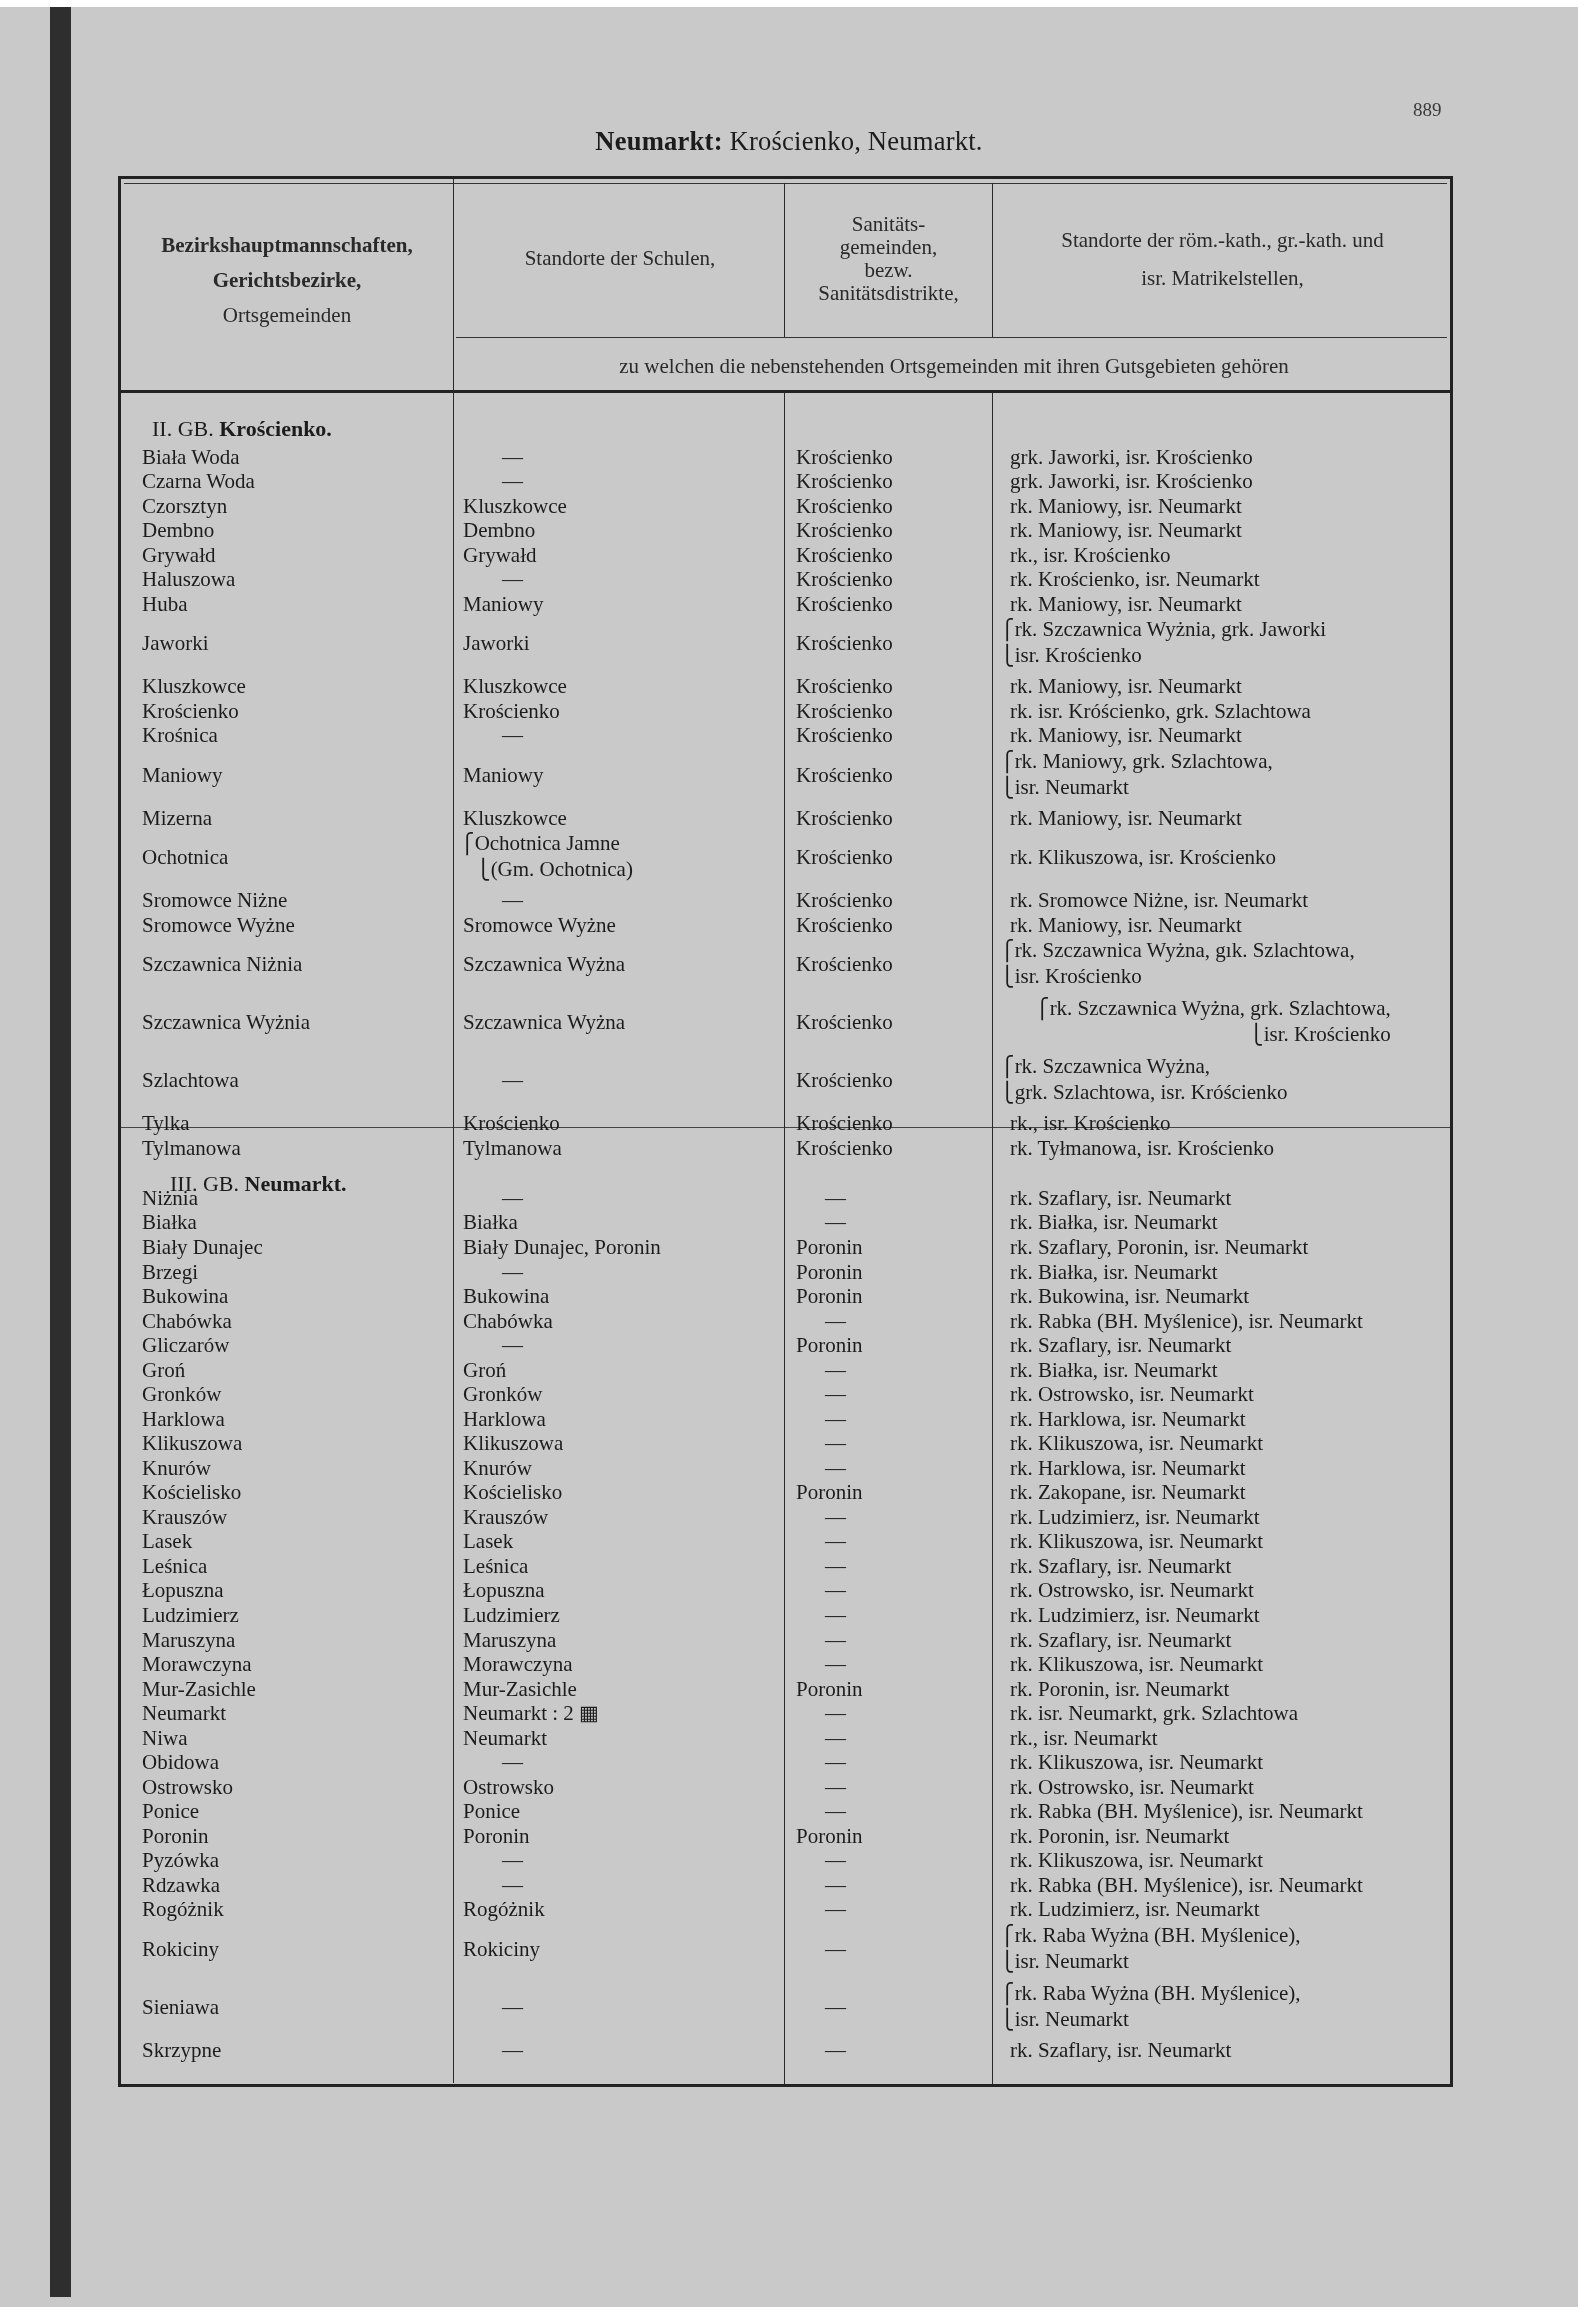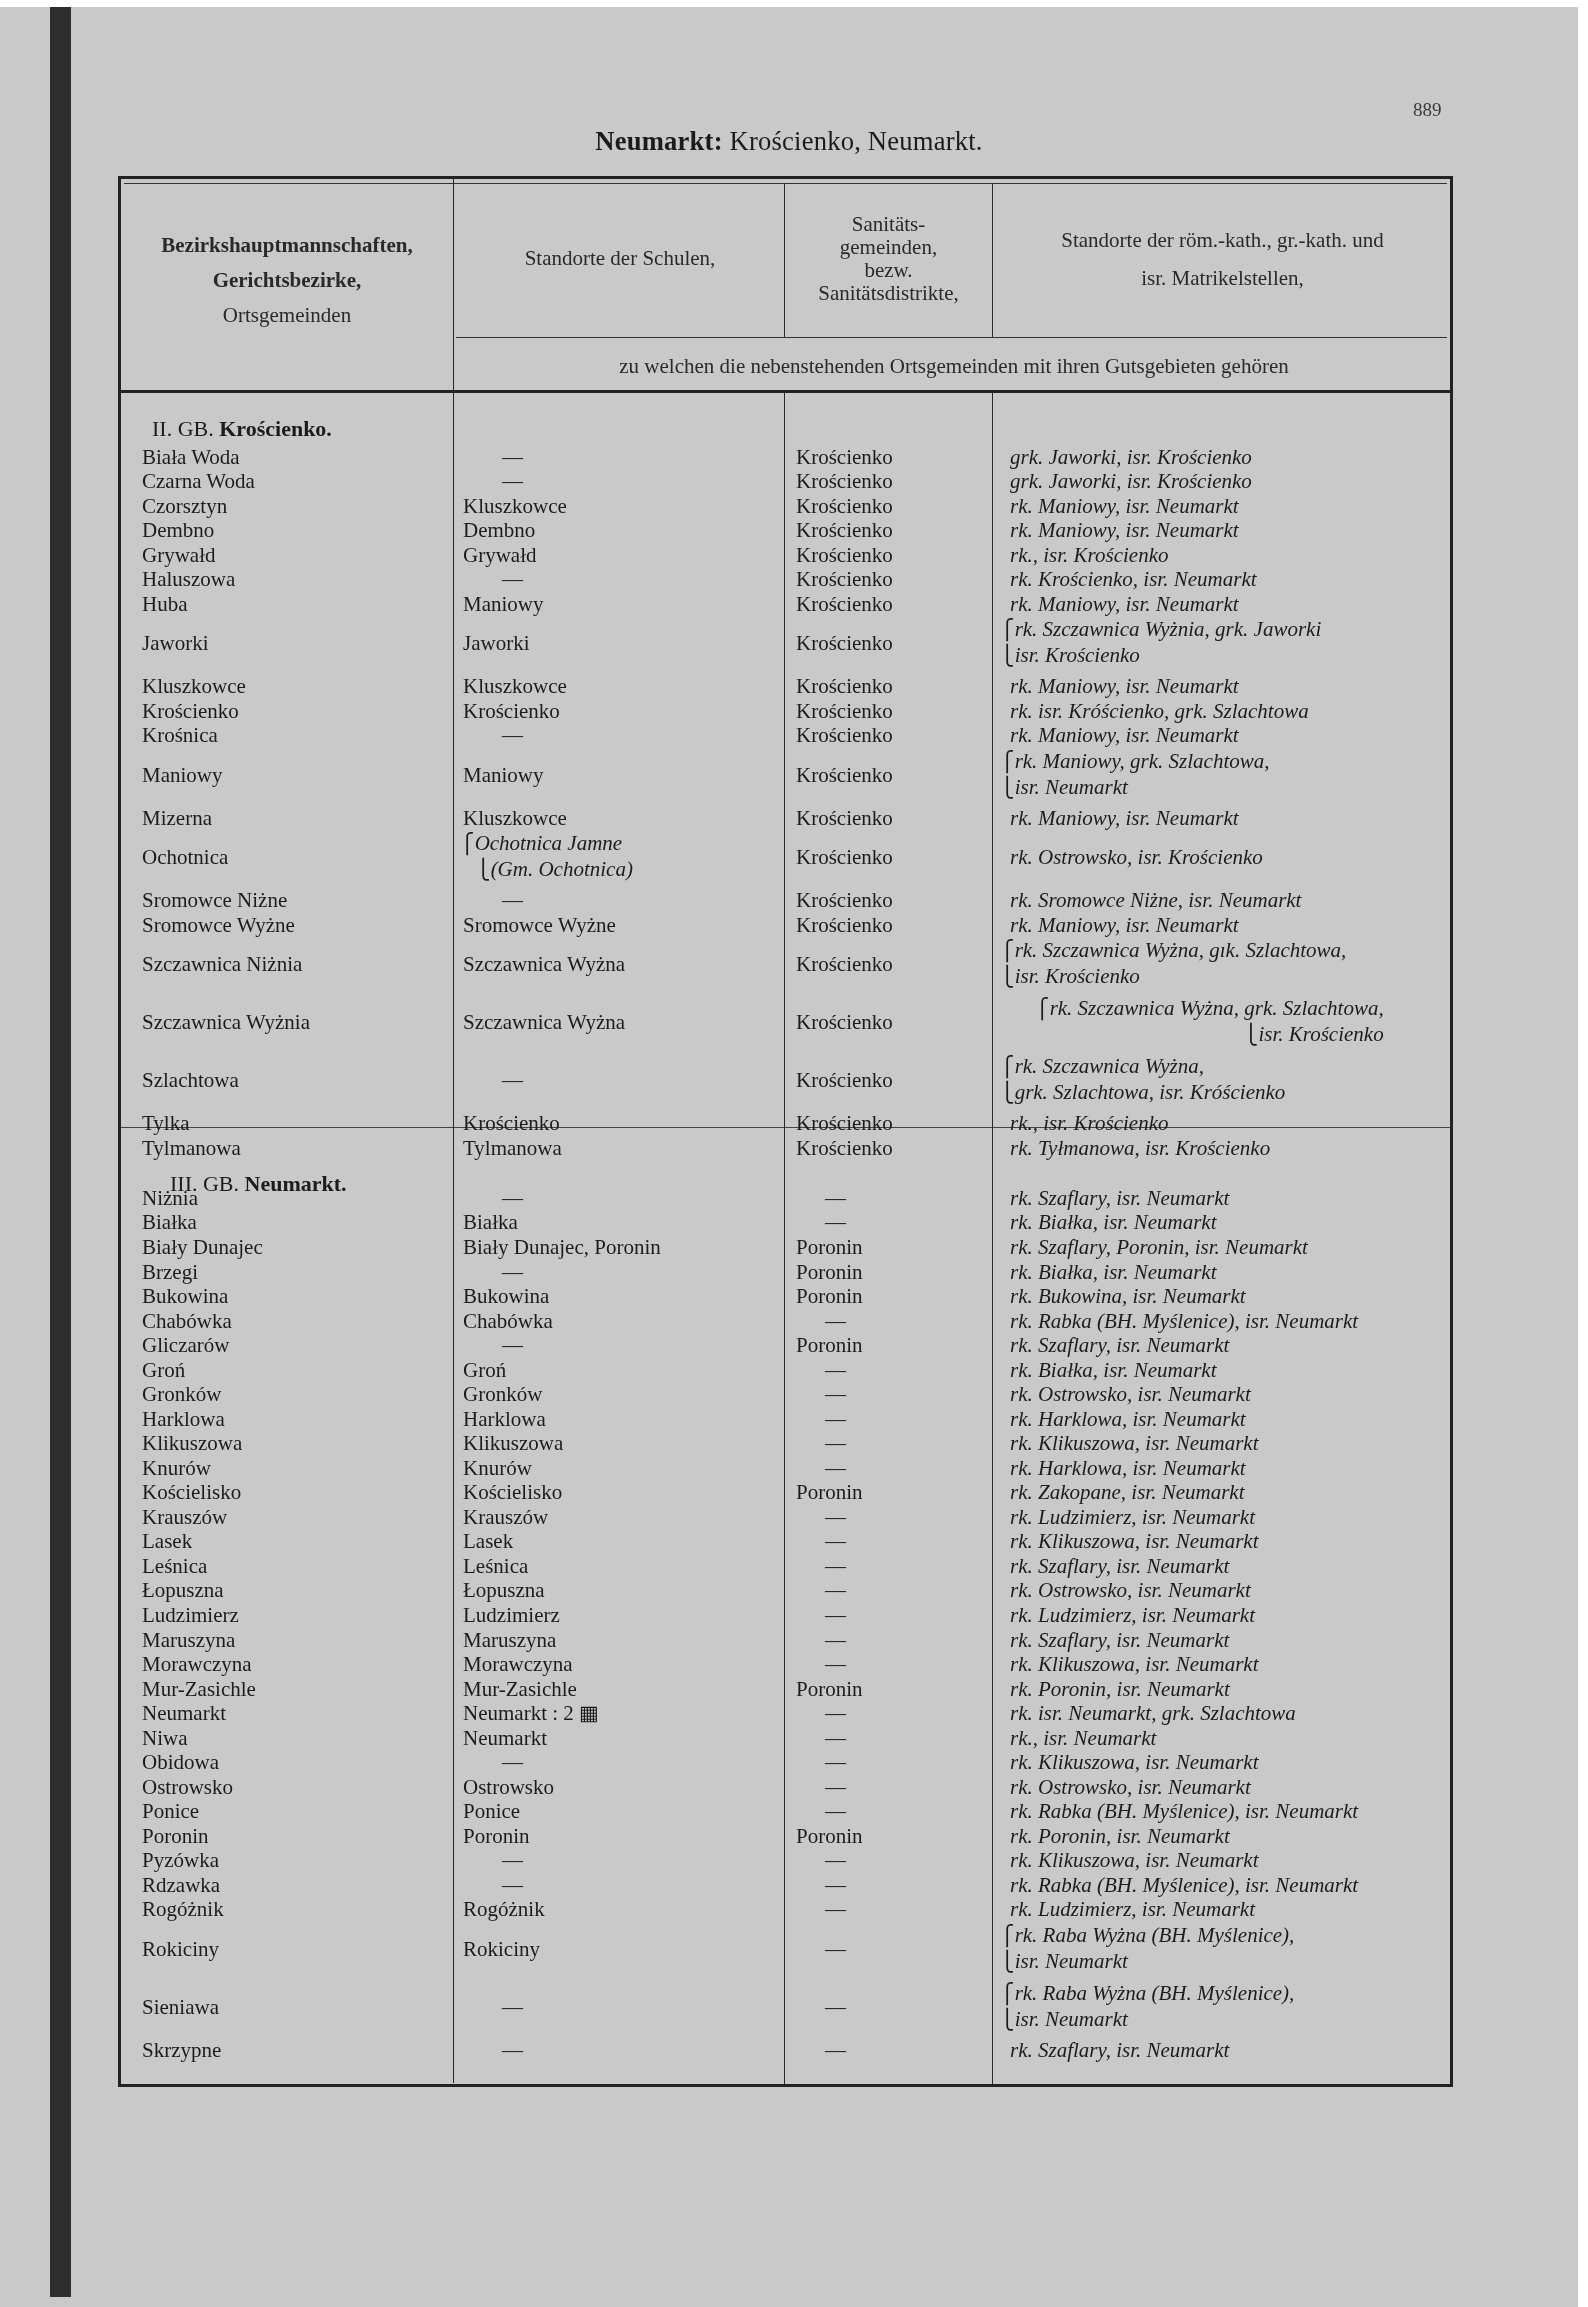--- a/index.html
+++ b/index.html
@@ -35,21 +35,21 @@
     border-top: 1.3px solid #333;
   }
   .vline { position: absolute; border-left: 1.4px solid #2a2a2a; }
   .hline { position: absolute; }
 
   .hdr { position: absolute; text-align: center; font-size: 21px; line-height: 26px; color: #2a2a2a; }
   .hdr .bold { font-weight: bold; }
 
   .col { position: absolute; font-size: 21px; line-height: 24.5px; }
   .row { position: absolute; white-space: nowrap; }
-  .two { line-height: 24.5px; font-style: italic; }
+  .two { line-height: 24.5px; }
   .brace { font-size: 19.5px; }
 
   .section-title { position: absolute; font-size: 22px; }
   .section-title b { font-weight: bold; }
 </style>
 </head>
 <body>
 
 <div class="page"></div>
 <div class="binding"></div>
@@ -203,21 +203,21 @@
         </div>
       </div>
       <div class="row" style="left: 0px; top: 0px;">
         <div class="col" style="left: 21px; top: 666px;">Ochotnica</div>
         <div class="col two" style="left: 339px; top: 652px;">
           <div style="padding-left: 0px;"><span class="brace">⎧</span><span>Ochotnica Jamne</span></div>
           <div style="padding-left: 16px;"><span class="brace">⎩</span><span>(Gm. Ochotnica)</span></div>
         </div>
         <div class="col" style="top: 666px; left: 675px;">Krościenko</div>
         <div class="col two" style="left: 889px; top: 666px;">
-          <div><span>rk. Ostrowsko, isr. Krościenko</span></div>
+          <div><span>rk. Klikuszowa, isr. Krościenko</span></div>
         </div>
       </div>
       <div class="row" style="left: 0px; top: 0px;">
         <div class="col" style="left: 21px; top: 709px;">Sromowce Niżne</div>
         <div class="col" style="top: 709px; left: 381px;">—</div>
         <div class="col" style="top: 709px; left: 675px;">Krościenko</div>
         <div class="col two" style="left: 889px; top: 709px;">
           <div><span>rk. Sromowce Niżne, isr. Neumarkt</span></div>
         </div>
       </div>

